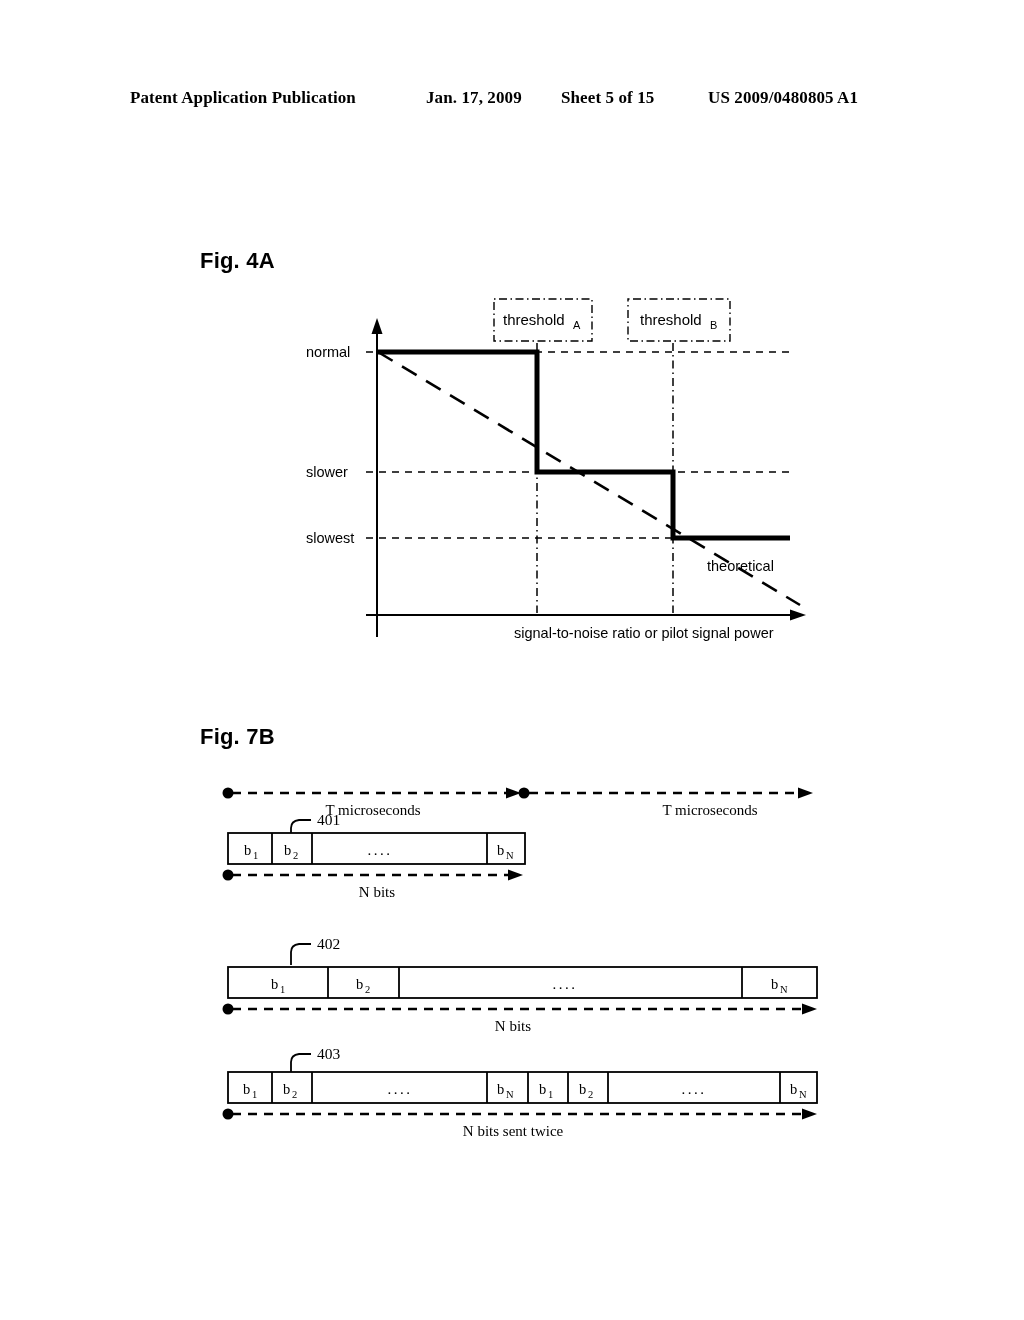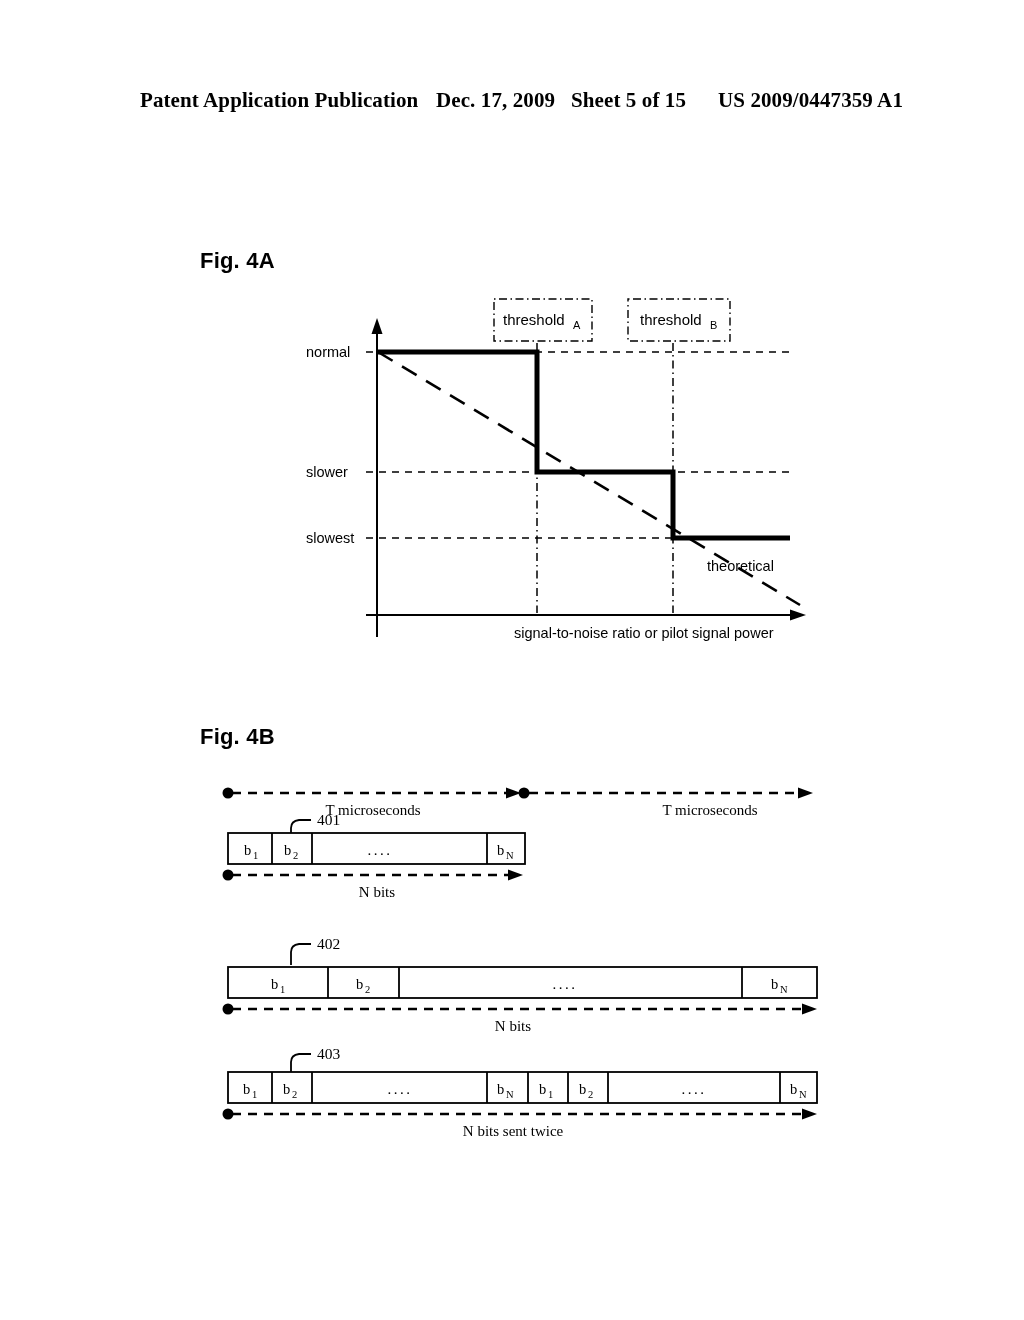--- a/index.html
+++ b/index.html
@@ -13,26 +13,26 @@
     position: relative;
     font-family: "Liberation Serif", serif;
     color: #000000;
     overflow: hidden;
   }
 
   
   .page-header {
     position: absolute;
     top: 88px;
-    left: 12px;
+    left: 2px;
     width: 844px;
     height: 26px;
     font-family: "Liberation Serif", serif;
     font-weight: bold;
-    font-size: 21px;
+    font-size: 17px;
     letter-spacing: 0.1px;
     white-space: nowrap;
   }
   .hdr-pub   { position: absolute; left: 128px;  top: 0; }
   .hdr-date  { position: absolute; left: 424px;  top: 0; }
   .hdr-sheet { position: absolute; left: 559px;  top: 0; }
   .hdr-num   { position: absolute; left: 706px;  top: 0; }
 
   
   .fig-caption {
@@ -104,23 +104,23 @@
     font-size: 15px;
     letter-spacing: 2.5px;
     fill: #000;
   }
 </style>
 </head>
 <body>
 
 <div class="page-header">
   <span class="hdr-pub">Patent Application Publication</span>
-  <span class="hdr-date">Dec. 17, 2009</span>
+  <span class="hdr-date">Jan. 17, 2009</span>
   <span class="hdr-sheet">Sheet 5 of 15</span>
-  <span class="hdr-num">US 2009/0447359 A1</span>
+  <span class="hdr-num">US 2009/0480805 A1</span>
 </div>
 
 <div class="fig-caption" id="fig4a-caption">Fig. 4A</div>
 
 <div id="fig4a">
   <svg width="1024" height="660" viewBox="0 0 1024 660" xmlns="http://www.w3.org/2000/svg">
 
     <g stroke="#000" stroke-width="1.4" fill="none" stroke-dasharray="7,6">
       <line x1="366" y1="352" x2="790" y2="352"></line>
       <line x1="366" y1="472" x2="790" y2="472"></line>
@@ -161,21 +161,21 @@
     <text class="axis-label-sans" x="306" y="357" text-anchor="start">normal</text>
     <text class="axis-label-sans" x="306" y="477" text-anchor="start">slower</text>
     <text class="axis-label-sans" x="306" y="543" text-anchor="start">slowest</text>
 
     <text class="axis-label-sans" x="707" y="571">theoretical</text>
 
     <text class="axis-label-sans" x="514" y="625" style="font-size:14.5px" dy="0.9em">signal-to-noise ratio or pilot signal power</text>
   </svg>
 </div>
 
-<div class="fig-caption" id="fig4b-caption">Fig. 4B</div>
+<div class="fig-caption" id="fig4b-caption">Fig. 7B</div>
 
 <div id="fig4b">
   <svg width="1024" height="1320" viewBox="0 0 1024 1320" xmlns="http://www.w3.org/2000/svg">
 
     <g>
       <circle cx="228" cy="793" r="5.5" fill="#000"></circle>
       <line x1="232" y1="793" x2="508" y2="793" stroke="#000" stroke-width="2.4" stroke-dasharray="9,7"></line>
       <polygon points="521,793 506,787.5 506,798.5" fill="#000"></polygon>
     </g>
     <g>

